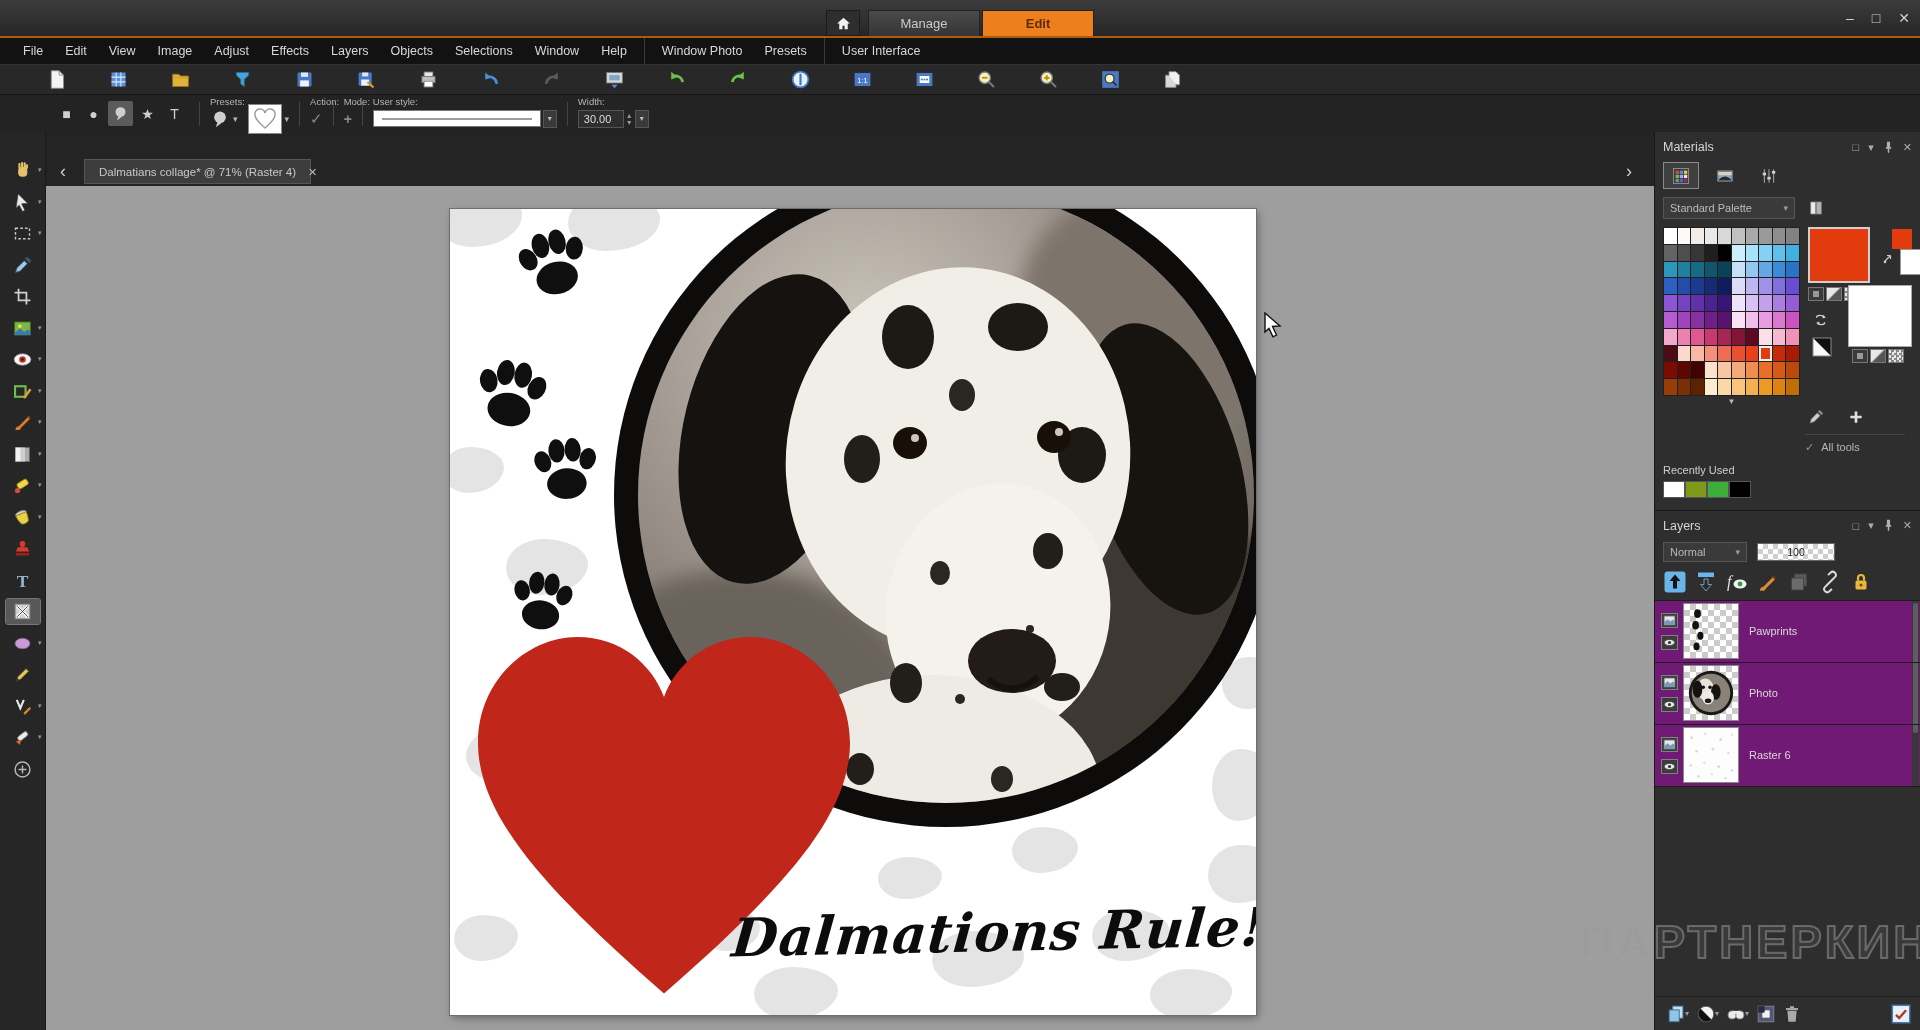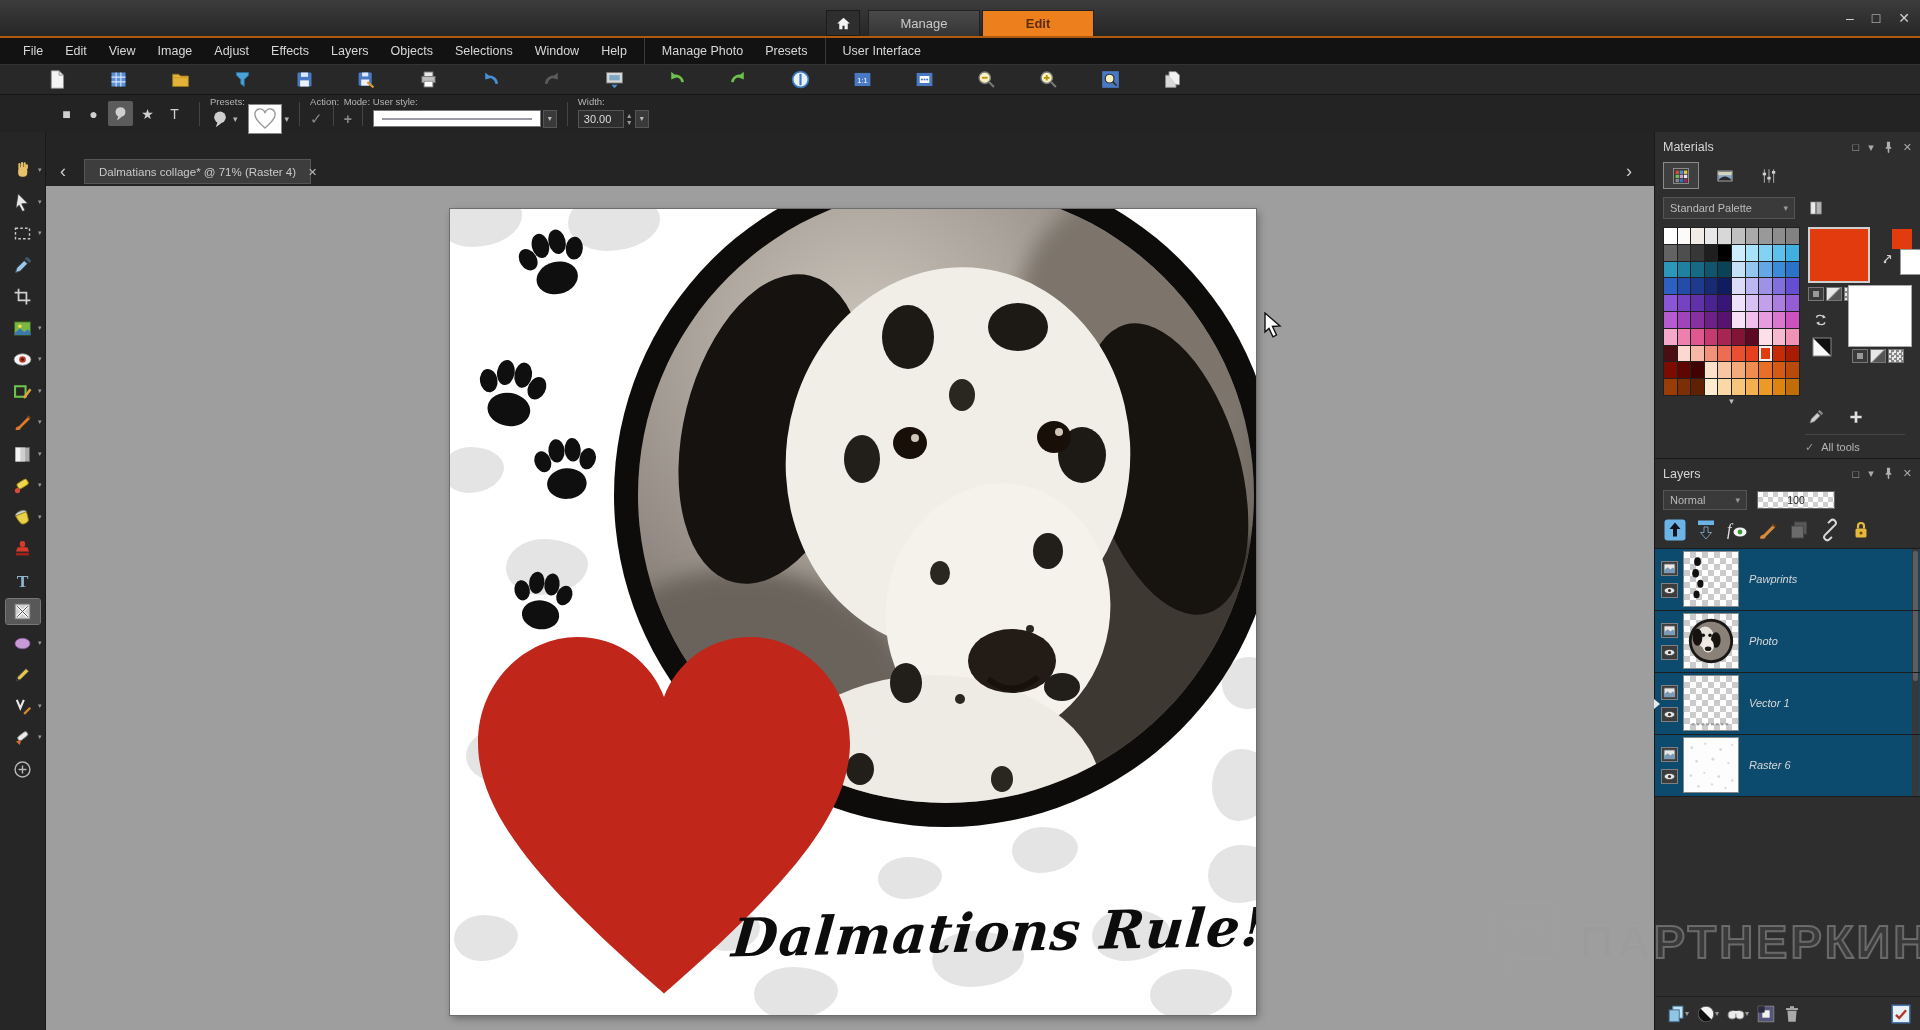--- a/index.html
+++ b/index.html
@@ -136,21 +136,21 @@
 
   .layers-panel { display:flex; flex-direction:column; flex:1; min-height:0; border-top:1px solid #1a1a1a; margin-top:4px; }
   .lay-controls { display:flex; align-items:center; gap:10px; margin:7px 8px 0 8px; }
   .blend-select { width:84px; height:20px; background:#3a3a3a; border:1px solid #555; color:#b8b8b8; display:flex; align-items:center; padding:0 6px; }
   .blend-select .dd { margin-left:auto; font-size:9px; color:#999; }
   .opacity-field { width:78px; height:18px; background:repeating-conic-gradient(#cfcfcf 0 25%, #fff 0 50%) 0 0/10px 10px; border:1px solid #666; color:#222; display:flex; align-items:center; justify-content:center; font-size:10.5px; }
   .lay-toolbar { display:flex; align-items:center; gap:7px; margin:8px 8px 6px 8px; }
   .lay-toolbar .lt-ic { width:24px; height:24px; }
   .lay-toolbar .lt-ic svg { width:100%; height:100%; }
   .lay-toolbar .lt-ic.disabled { opacity:.4; }
-  .layer-list { background:#0c4a6e; border-top:1px solid #1c1c1c; position:relative;font-style:italic; }
+  .layer-list { background:#701a75; border-top:1px solid #1c1c1c; position:relative; }
   .layer-row { height:62px; display:flex; align-items:center; border-bottom:1px solid #1c1c1c; position:relative; padding-left:6px; }
   .layer-row.selected { background:#4a90e2; }
   .lr-icons { display:flex; flex-direction:column; gap:7px; margin-right:5px; }
   .lr-ic { width:17px; height:15px; border:1px solid #808080; background:#3c3c3c; display:flex; align-items:center; justify-content:center; }
   .lr-ic svg { width:13px; height:11px; }
   .layer-row.selected .lr-ic { background:#3878c8; }
   .lr-thumb { width:56px; height:56px; background:repeating-conic-gradient(#cbcbcb 0 25%, #fff 0 50%) 0 0/12px 12px; border:1px solid #888; position:relative; overflow:hidden; }
   .lr-thumb svg { position:absolute; inset:0; width:100%; height:100%; }
   .layer-row.selected .lr-thumb { border-color:#eee; }
   .thumb-th-raster1 .lr-thumb { background:#fdfdfd; }
@@ -208,21 +208,21 @@
       <span class="menu-item">Edit</span>
       <span class="menu-item">View</span>
       <span class="menu-item">Image</span>
       <span class="menu-item">Adjust</span>
       <span class="menu-item">Effects</span>
       <span class="menu-item">Layers</span>
       <span class="menu-item">Objects</span>
       <span class="menu-item">Selections</span>
       <span class="menu-item">Window</span>
       <span class="menu-item">Help</span>
-      <span class="menu-item sep-before">Manage Photo</span>
+      <span class="menu-item sep-before">Window Photo</span>
       <span class="menu-item">Presets</span>
       <span class="menu-item sep-before">User Interface</span>
     </div>
 
   <div class="toolbar">
 
   <span class="tb-icon"><svg viewBox="0 0 24 24">
           <path d="M6 2h9l5 5v15H6z" fill="#f4f4f4" stroke="#8a8a8a"></path>
           <path d="M15 2v5h5" fill="none" stroke="#8a8a8a"></path>
         </svg></span>
@@ -912,20 +912,30 @@
               <path d="M14.5 4.5l2.5-2 4.5 4.5-2 2.5z" fill="#8a8a8a"></path>
             </svg></span>
         <span class="act-ic"><svg viewBox="0 0 24 24">
               <path d="M12 4.5v15M4.5 12h15" stroke="#e0e0e0" stroke-width="3.6"></path>
             </svg></span>
       </div>
       <div class="alltools">
         <span class="chk">✓</span>
         <span>All tools</span>
       </div>
+      <div class="recent">
+        <div class="recent-label">Recently Used</div>
+        <div class="recent-swatches">
+
+        <span class="rsw" style="background: rgb(255, 255, 255);"></span>
+            <span class="rsw" style="background: rgb(127, 154, 24);"></span>
+            <span class="rsw" style="background: rgb(61, 173, 58);"></span>
+            <span class="rsw" style="background: rgb(0, 0, 0);"></span>
+          </div>
+      </div>
 
       <div class="layers-panel">
         <div class="panel-header">
           <span class="panel-title">Layers</span>
           <span class="panel-ctrls">
             <span>□</span>
             <span>▾</span>
             <span class="pin-ic"><svg viewBox="0 0 14 16">
                   <path d="M5 1h4v6l1.6 1.6V10H8v4.2L7 15.5 6 14.2V10H3.4V8.6L5 7z" fill="#b0b0b0"></path>
                 </svg></span>
@@ -1060,43 +1070,20 @@
                   <ellipse cx="33" cy="27" rx="5" ry="8" fill="#17130f"></ellipse>
                   <ellipse cx="25" cy="33" rx="6" ry="7" fill="#efece6"></ellipse>
                   <circle cx="20" cy="22" r="1.8" fill="#111"></circle>
                   <circle cx="27" cy="22" r="1.8" fill="#111"></circle>
                   <ellipse cx="25" cy="36" rx="3.4" ry="2.4" fill="#1d1a16"></ellipse>
                 </svg>
               </span>
               <span class="lr-name">Photo</span>
             </div>
 
-            <div class="layer-row has-expander thumb-th-vector">
-              <span class="expander"></span>
-              <span class="lr-icons">
-                <span class="lr-ic">
-                  <svg viewBox="0 0 14 12">
-                    <rect x="1" y="1" width="12" height="10" fill="#e8e8e8" stroke="#555"></rect>
-                    <path d="M1 8l4-3.5 3 2.5 2.5-2L13 7v4H1z" fill="#7a9ab8"></path>
-                  </svg>
-                </span>
-                <span class="lr-ic">
-                  <svg viewBox="0 0 14 12">
-                    <ellipse cx="7" cy="6" rx="5.6" ry="3.4" fill="#e8e8e8" stroke="#444"></ellipse>
-                    <circle cx="7" cy="6" r="1.7" fill="#333"></circle>
-                  </svg>
-                </span>
-              </span>
-              <span class="lr-thumb">
-                <svg viewBox="0 0 56 56">
-                  <path d="M8 50h40" stroke="#9a9a9a" stroke-width="2" stroke-dasharray="3 2"></path>
-                </svg>
-              </span>
-              <span class="lr-name">Vector 1</span>
-            </div>
 
             <div class="layer-row thumb-th-raster1">
 
               <span class="lr-icons">
                 <span class="lr-ic">
                   <svg viewBox="0 0 14 12">
                     <rect x="1" y="1" width="12" height="10" fill="#e8e8e8" stroke="#555"></rect>
                     <path d="M1 8l4-3.5 3 2.5 2.5-2L13 7v4H1z" fill="#7a9ab8"></path>
                   </svg>
                 </span>

